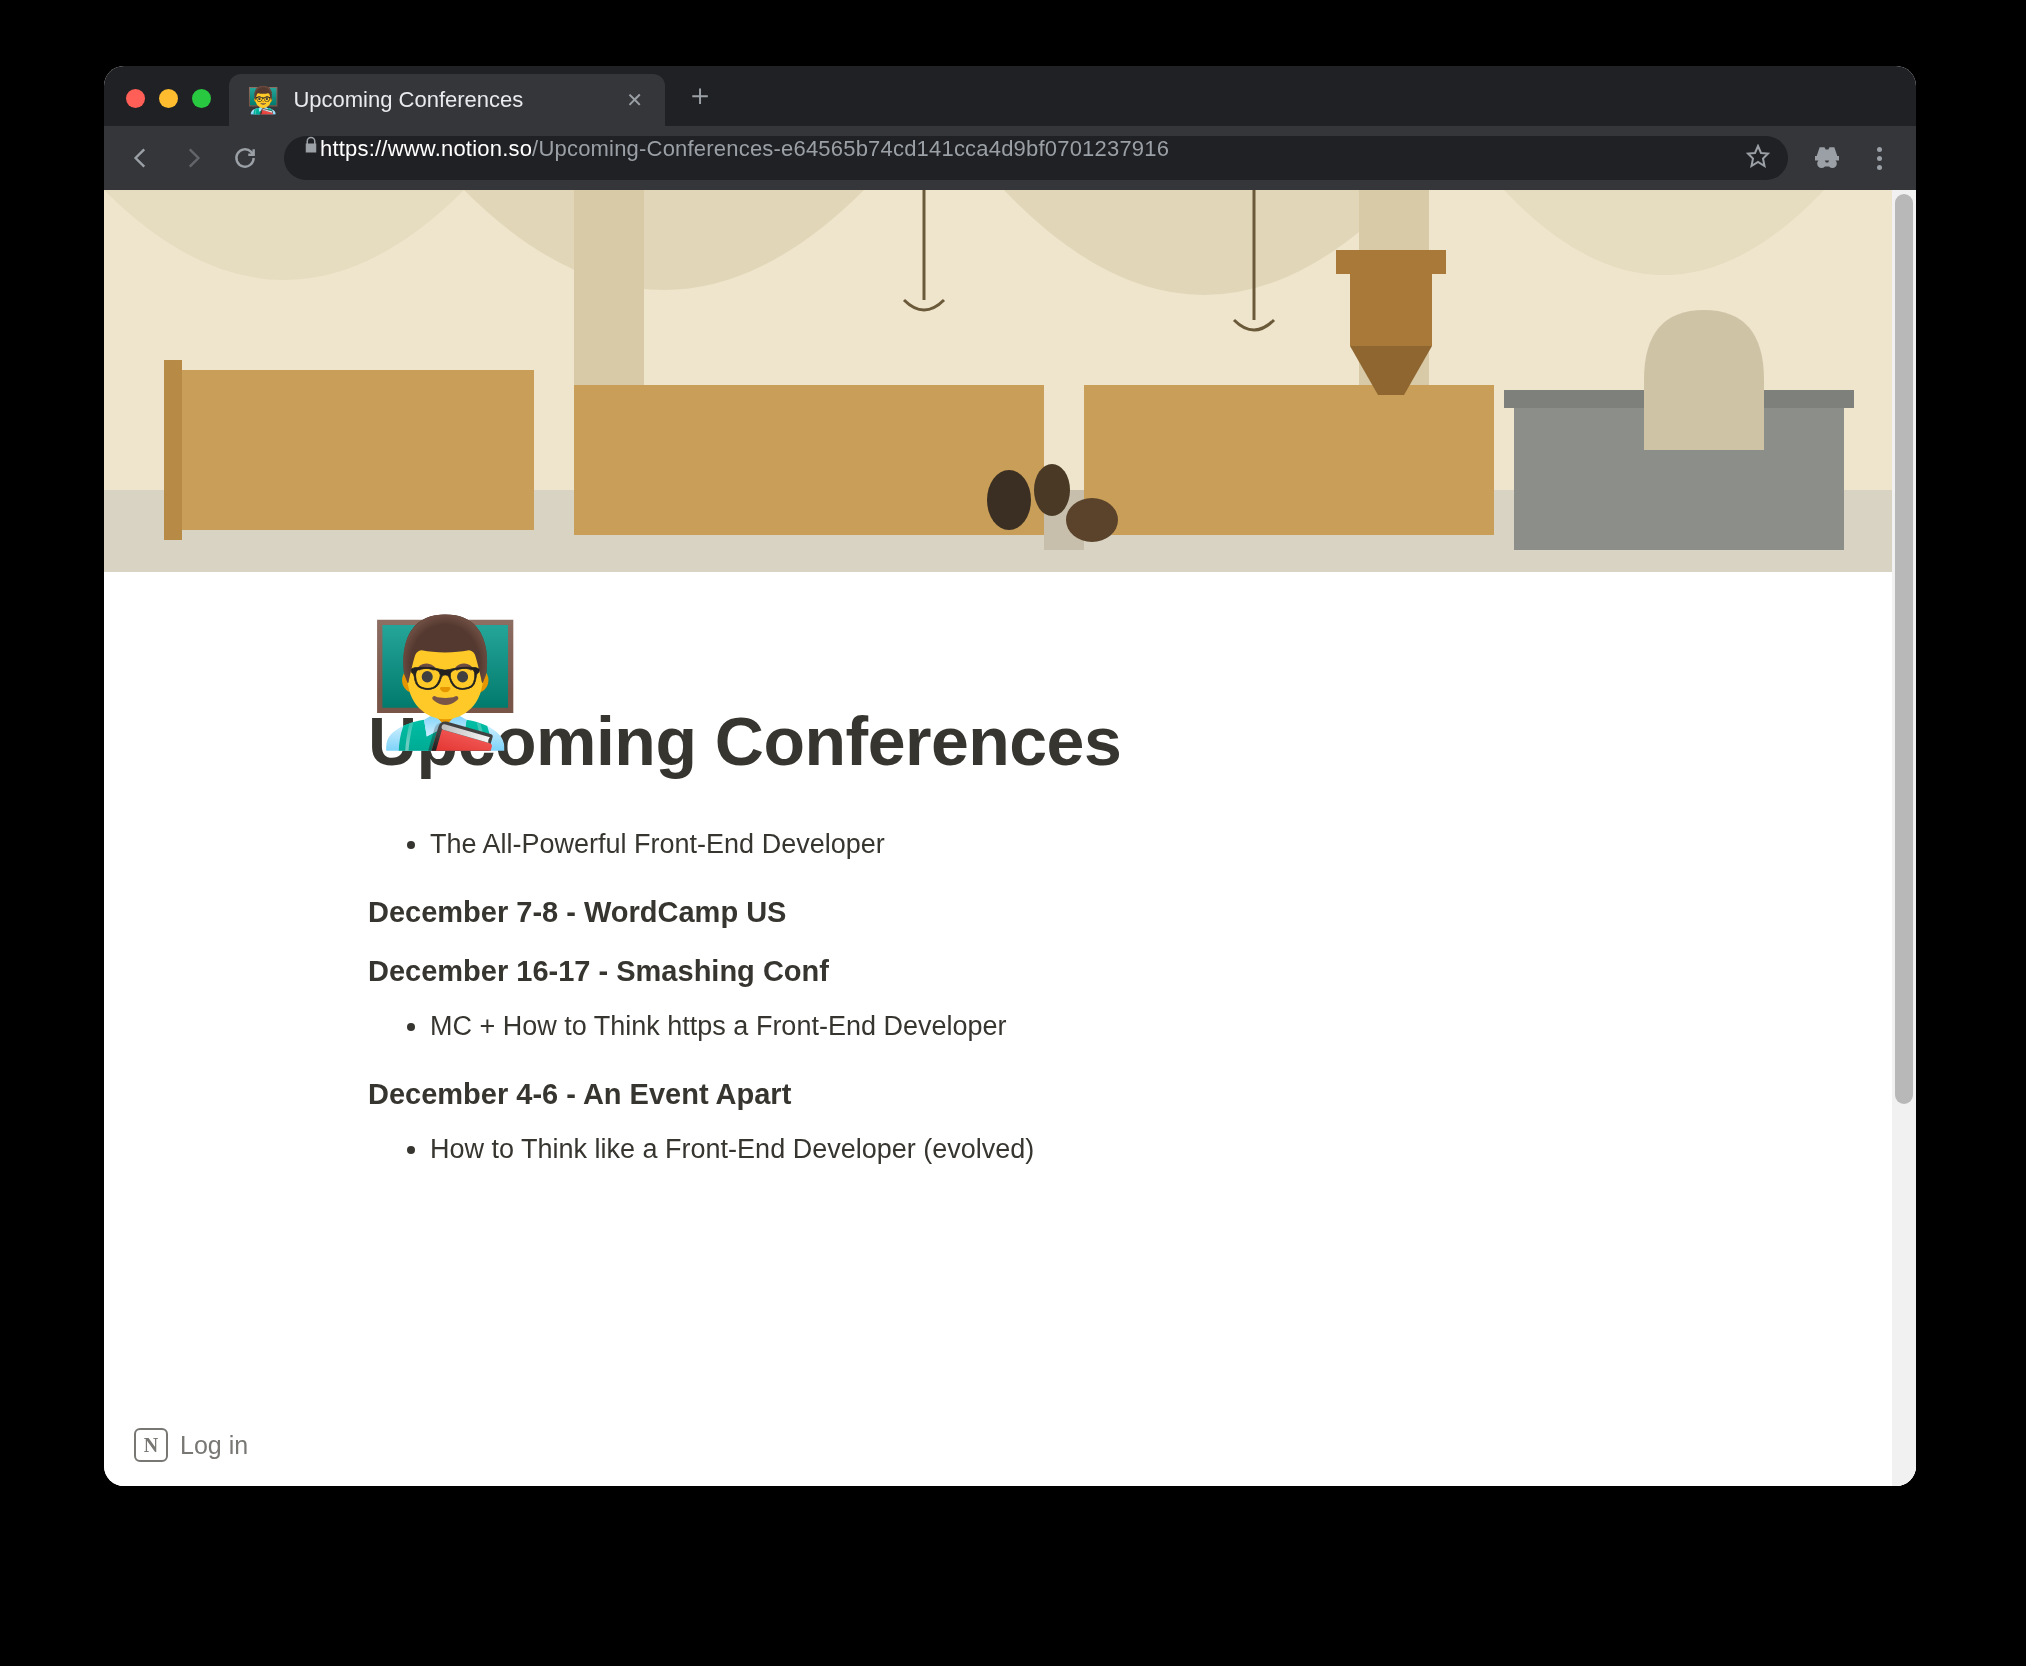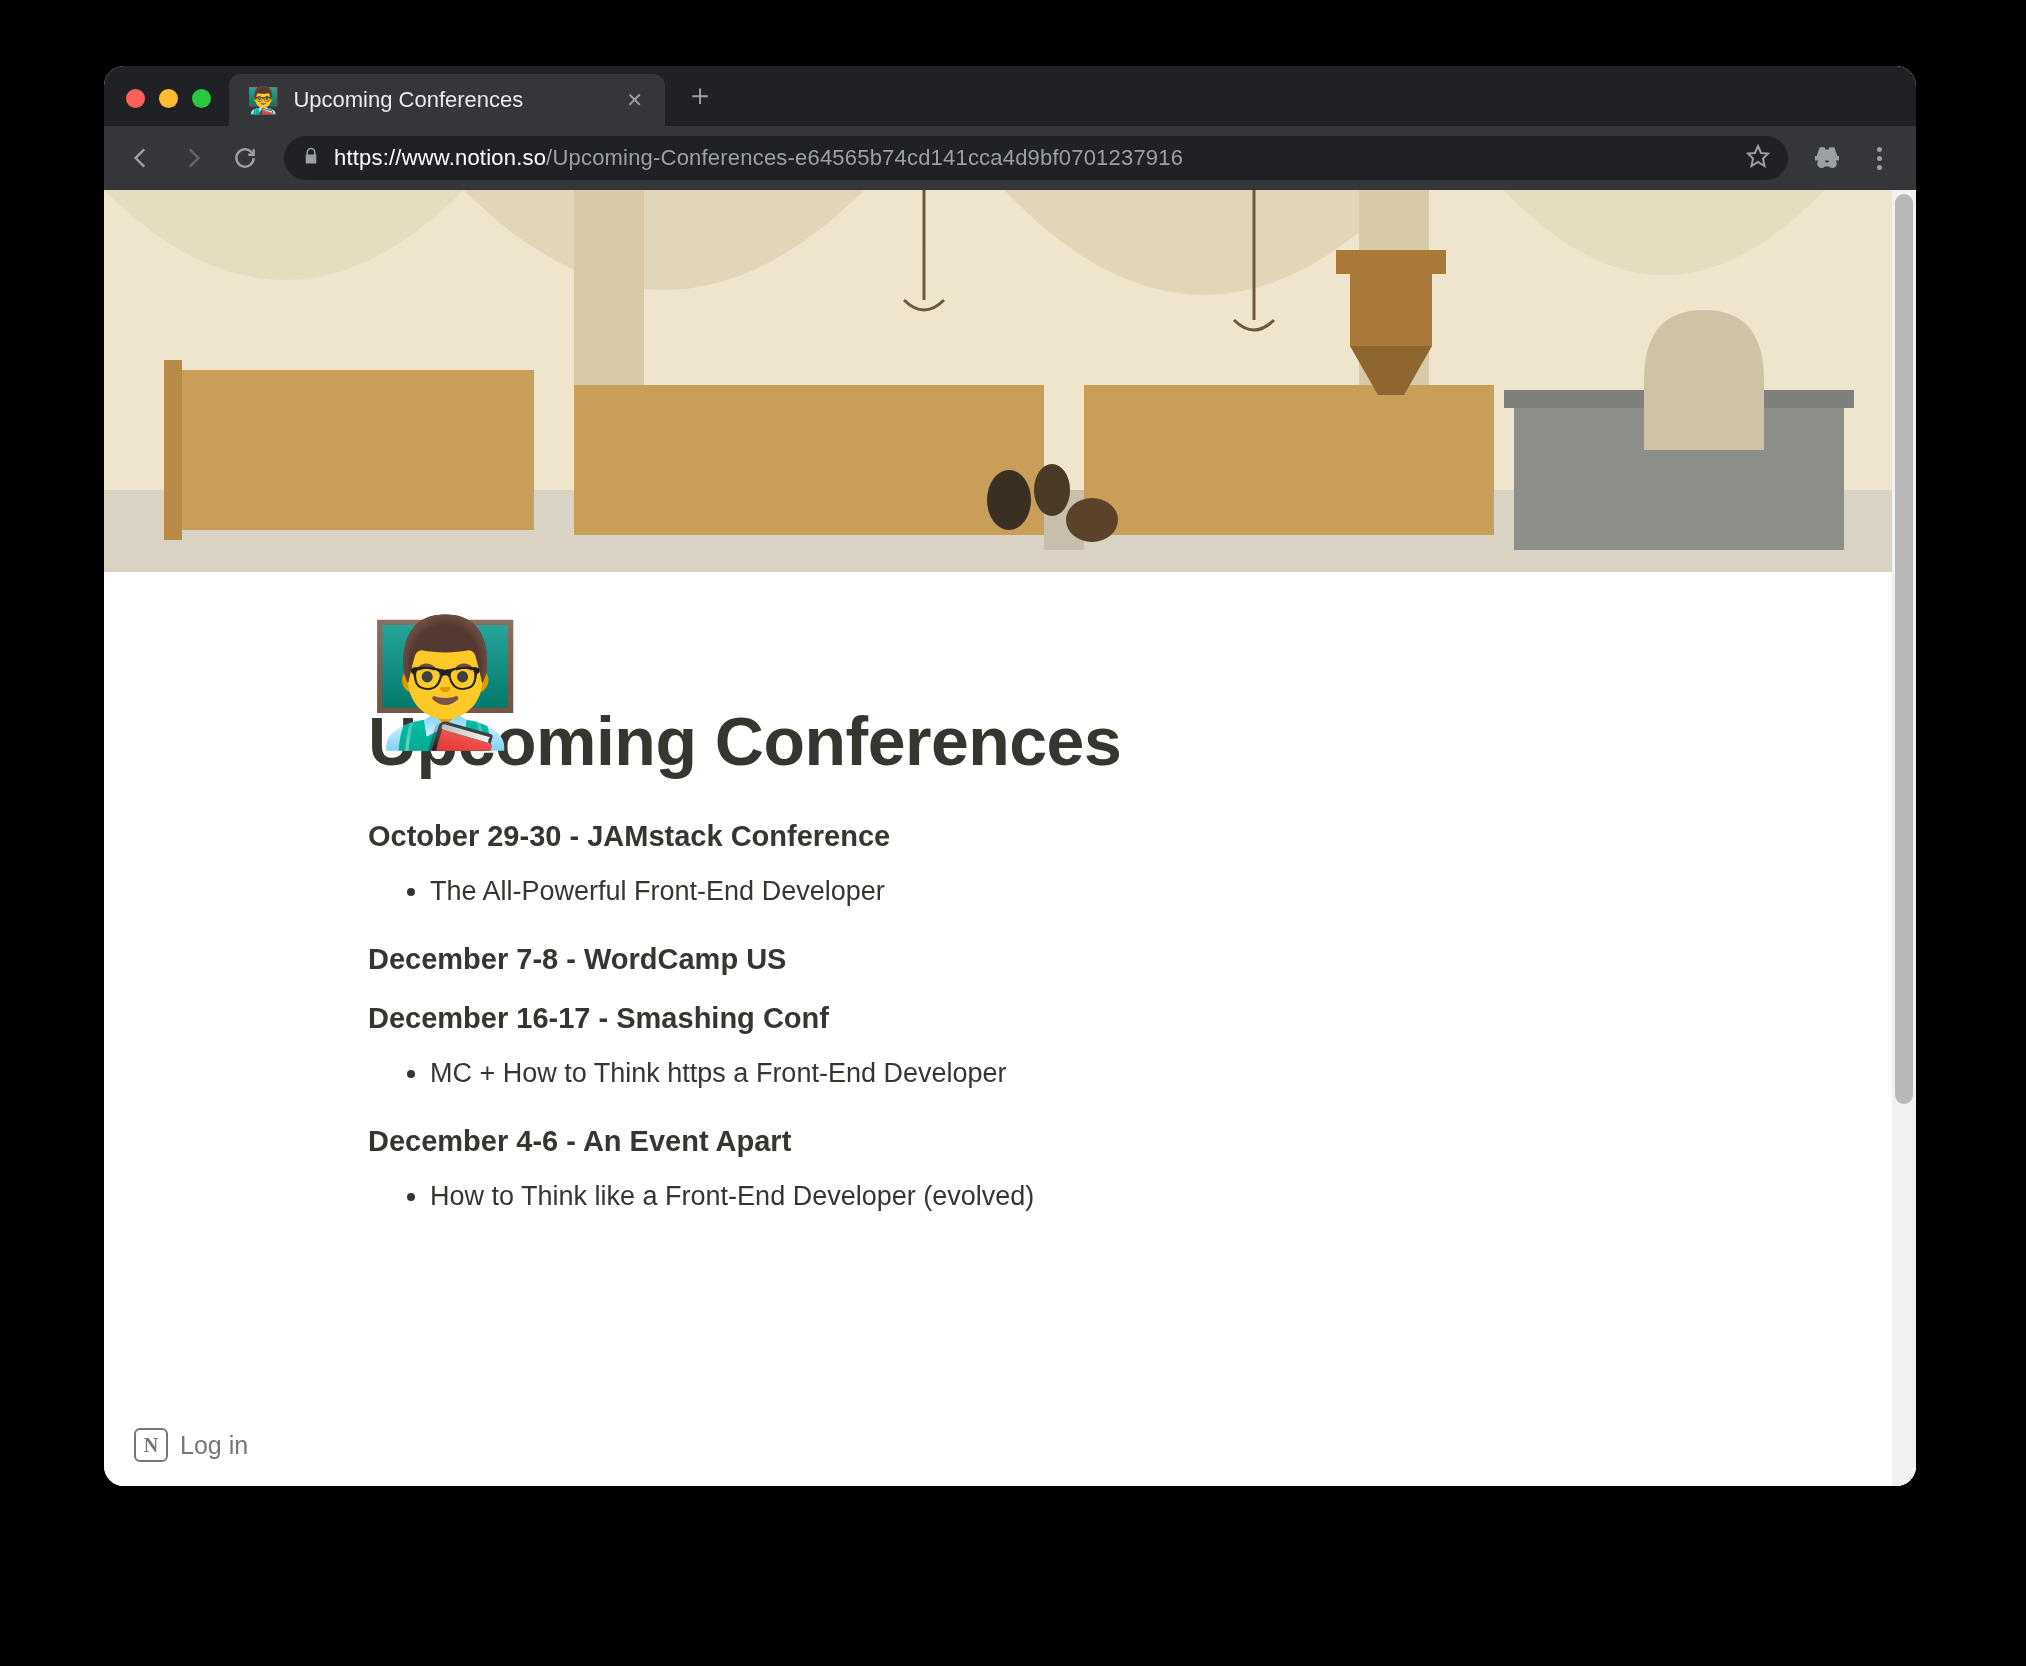--- a/index.html
+++ b/index.html
@@ -34,21 +34,21 @@
   .tab{height:52px;background:var(--chrome-tab);border-radius:12px 12px 0 0;display:flex;align-items:center;padding:0 18px;gap:14px;min-width:400px;}
   .tab-favicon{font-size:26px;line-height:1;}
   .tab-title{color:var(--chrome-text);font-size:22px;white-space:nowrap;overflow:hidden;text-overflow:ellipsis;flex:1;}
   .tab-close{color:var(--chrome-icon);font-size:20px;padding:4px;cursor:pointer;}
   .newtab{color:var(--chrome-icon);font-size:30px;padding:0 20px 10px;cursor:pointer;}
   
   .toolbar{height:64px;background:var(--chrome-toolbar);display:flex;align-items:center;padding:0 14px;gap:6px;}
   .tbtn{width:46px;height:46px;display:flex;align-items:center;justify-content:center;color:var(--chrome-icon);border-radius:50%;cursor:pointer;}
   .tbtn svg{width:26px;height:26px;stroke:currentColor;fill:none;stroke-width:2.2;}
   .tbtn.disabled{opacity:.45;cursor:default;}
-  .omnibox{flex:1;height:44px;background:var(--omnibox);border-radius:22px;display:flex;align-items:center;padding:0 18px;gap:14px;margin:0 10px;}
+  .omnibox{flex:1;height:44px;background:var(--omnibox);border-radius:22px;display:flex;padding:0 18px;margin:0 10px;}
   .lock{color:var(--chrome-icon);}
   .lock svg{width:18px;height:18px;fill:currentColor;}
   .url{font-size:22px;letter-spacing:.2px;white-space:nowrap;overflow:hidden;}
   .url .host{color:var(--omni-white);}
   .url .path{color:var(--omni-dim);}
   .omni-right{margin-left:auto;display:flex;align-items:center;gap:18px;}
   .star svg{width:24px;height:24px;stroke:var(--chrome-icon);fill:none;stroke-width:2;}
   .incog svg{width:26px;height:26px;fill:var(--chrome-icon);}
   .kebab{display:flex;flex-direction:column;gap:4px;align-items:center;justify-content:center;width:46px;height:46px;cursor:pointer;}
   .kebab span{width:5px;height:5px;background:var(--chrome-icon);border-radius:50%;}
@@ -178,21 +178,20 @@
             <path d="M800 110 q20 20 40 0" stroke="#6b5a3a" stroke-width="3" fill="none"></path>
             <line x1="1150" y1="0" x2="1150" y2="130" stroke="#6b5a3a" stroke-width="3"></line>
             <path d="M1130 130 q20 20 40 0" stroke="#6b5a3a" stroke-width="3" fill="none"></path>
           </svg>
         </div>
 
         <div class="content">
           <div class="page-icon">👨‍🏫</div>
           <h1 class="page-title">Upcoming Conferences</h1>
           <div id="conf-container">
-              <div class="conf-heading">October 29-30 - JAMstack Conference</div>
               <ul class="conf-list">
                 <li>The All-Powerful Front-End Developer</li>
               </ul>
               <div class="conf-heading">December 7-8 - WordCamp US</div>
               <div class="conf-heading">December 16-17 - Smashing Conf</div>
               <ul class="conf-list">
                 <li>MC + How to Think https a Front-End Developer</li>
               </ul>
               <div class="conf-heading">December 4-6 - An Event Apart</div>
               <ul class="conf-list">

